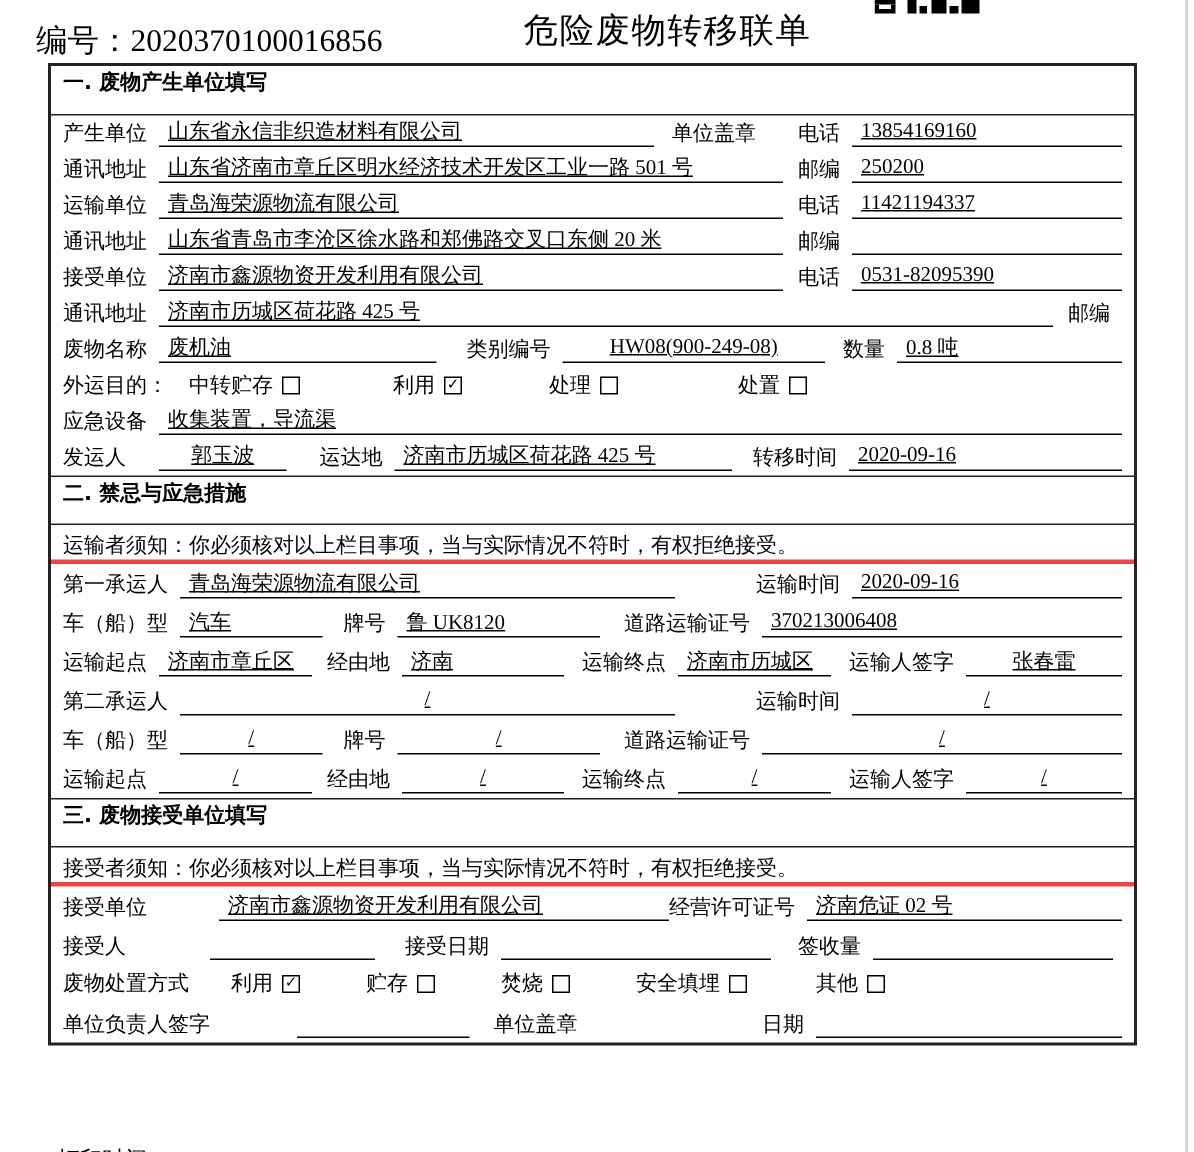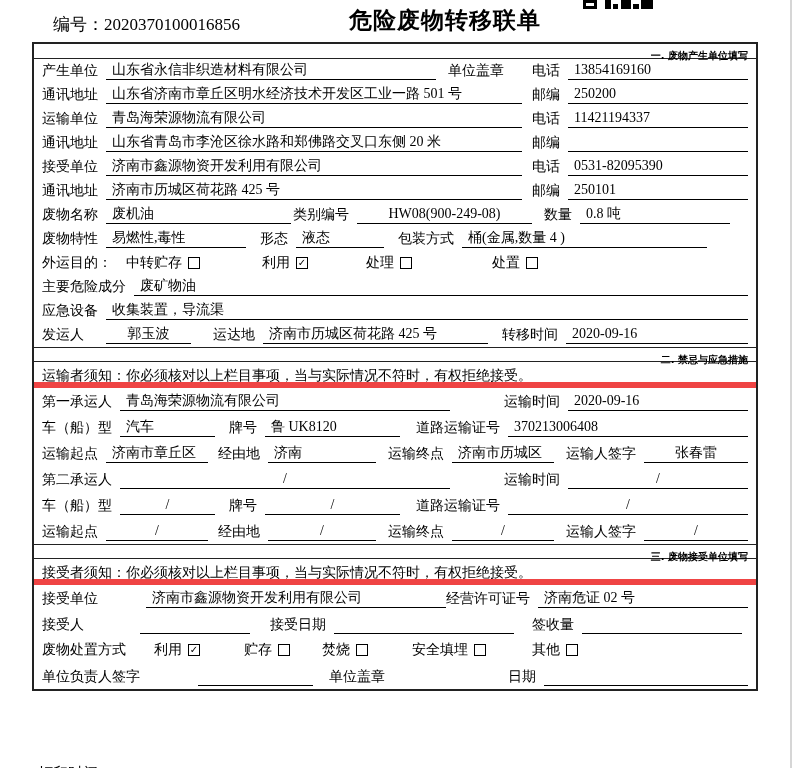--- a/index.html
+++ b/index.html
@@ -4,37 +4,37 @@
 <style>
   * { margin:0; padding:0; box-sizing:border-box; }
   html,body { background:#fff; }
   .page {
     position:relative; width:796px; height:768px; background:#ffffff;
     font-family:"Liberation Serif","DejaVu Serif",serif; color:#000;
     overflow:hidden;
   }
   .right-edge { position:absolute; top:0; right:4px; width:2px; height:768px; background:#d6d6d6; }
   
-  .doc-no { position:absolute; left:53px; top:13px; font-size:17px; white-space:nowrap; }
+  .doc-no { position:absolute; left:24px; top:13px; font-size:21px; white-space:nowrap; }
   .doc-title { position:absolute; left:445px; top:5px; transform:translateX(-50%);
-    font-size:23px; font-weight:bold; white-space:nowrap; letter-spacing:1px;
+    font-size:23px; font-weight:normal; white-space:nowrap; letter-spacing:1px;
     font-family:"DejaVu Sans","Liberation Sans",sans-serif; }
   .qr-frag { position:absolute; left:583px; top:0; width:72px; height:10px; }
   
   .sheet { position:absolute; left:32px; top:42px; width:726px; border:2px solid #222; background:#fff; }
-  .sec-head { font-weight:bold; font-size:10px; height:15px; line-height:17px; padding:3px 8px;
-    border-bottom:1.5px solid #222; font-family:"DejaVu Sans","Liberation Sans",sans-serif;text-align:right; }
+  .sec-head { font-weight:bold; font-size:14px; height:33px; line-height:17px; padding:3px 8px;
+    border-bottom:1.5px solid #222; font-family:"DejaVu Sans","Liberation Sans",sans-serif; }
   .sec-head.mid { border-top:1.5px solid #222; }
-  .notice { font-size:14px; height:26px; padding:5px 8px 15px 8px; border-bottom:6px solid #ef4444; white-space:nowrap; }
+  .notice { font-size:14px; height:26px; padding:5px 8px 15px 8px; border-bottom:3px solid #ef4444; white-space:nowrap; }
   .row { display:flex; align-items:flex-end; height:24px; padding:0 8px 3px 8px;
     font-size:14px; white-space:nowrap; }
   .sec2 .row, .sec3 .row { height:26px; }
   .row.cbrow { align-items:center; padding-bottom:0; }
   .lbl { margin-right:8px; }
-  .val { border-bottom:1px solid #000; padding:0 6px 0 6px; min-height:18px; }
+  .val { border-bottom:1px solid #000; padding:0 6px 0 6px; min-height:18px;text-decoration:underline; }
   .fx { flex:1 1 auto; }
   .ctr { text-align:center; }
   .mla { margin-left:auto; }
   .cbi { display:inline-flex; align-items:center; }
   .cb { display:inline-flex; width:12px; height:12px; border:1px solid #000;
     align-items:center; justify-content:center; font-size:10px; line-height:1;
     margin-left:6px; font-family:"DejaVu Sans",sans-serif; }
   .print-time { position:absolute; left:38px; top:764px; font-size:15px; white-space:nowrap; }
 </style>
 </head>
@@ -97,40 +97,31 @@
         <span class="lbl">接受单位</span>
         <span class="val fx">济南市鑫源物资开发利用有限公司</span>
         <span class="lbl" style="margin-left:10px">电话</span>
         <span class="val" style="width:180px">0531-82095390</span>
       </div>
 
       <div class="row">
         <span class="lbl">通讯地址</span>
         <span class="val fx">济南市历城区荷花路 425 号</span>
         <span class="lbl" style="margin-left:10px">邮编</span>
-        <span class="val" style="width:180px">250101</span>
       </div>
 
       <div class="row">
         <span class="lbl">废物名称</span>
         <span class="val" style="width:185px">废机油</span>
-        <span class="lbl" style="margin-left:2px">类别编号</span>
+        <span class="lbl" style="margin-left:20px">类别编号</span>
         <span class="val ctr" style="width:175px">HW08(900-249-08)</span>
         <span class="lbl" style="margin-left:12px">数量</span>
         <span class="val" style="width:150px">0.8 吨</span>
       </div>
 
-      <div class="row">
-        <span class="lbl">废物特性</span>
-        <span class="val" style="width:140px">易燃性,毒性</span>
-        <span class="lbl" style="margin-left:14px">形态</span>
-        <span class="val" style="width:88px">液态</span>
-        <span class="lbl" style="margin-left:14px">包装方式</span>
-        <span class="val" style="width:245px">桶(金属,数量  4 )</span>
-      </div>
 
       <div class="row cbrow">
         <span class="lbl">外运目的：</span>
         <span class="cbi" style="margin-left:6px">
           <span>中转贮存</span>
           <span class="cb"></span>
         </span>
         <span class="cbi" style="margin-left:62px">
           <span>利用</span>
           <span class="cb">✓</span>
@@ -138,24 +129,20 @@
         <span class="cbi" style="margin-left:58px">
           <span>处理</span>
           <span class="cb"></span>
         </span>
         <span class="cbi" style="margin-left:80px">
           <span>处置</span>
           <span class="cb"></span>
         </span>
       </div>
 
-      <div class="row">
-        <span class="lbl">主要危险成分</span>
-        <span class="val fx">废矿物油</span>
-      </div>
 
 
       <div class="row">
         <span class="lbl">应急设备</span>
         <span class="val fx">收集装置，导流渠</span>
       </div>
 
       <div class="row">
         <span class="lbl">发运人</span>
         <span class="val ctr" style="width:85px;margin-left:14px">郭玉波</span>
@@ -248,21 +235,21 @@
       <div class="row cbrow">
         <span class="lbl">废物处置方式</span>
         <span class="cbi" style="margin-left:20px">
           <span>利用</span>
           <span class="cb">✓</span>
         </span>
         <span class="cbi" style="margin-left:44px">
           <span>贮存</span>
           <span class="cb"></span>
         </span>
-        <span class="cbi" style="margin-left:32px">
+        <span class="cbi" style="margin-left:44px">
           <span>焚烧</span>
           <span class="cb"></span>
         </span>
         <span class="cbi" style="margin-left:44px">
           <span>安全填埋</span>
           <span class="cb"></span>
         </span>
         <span class="cbi" style="margin-left:46px">
           <span>其他</span>
           <span class="cb"></span>

